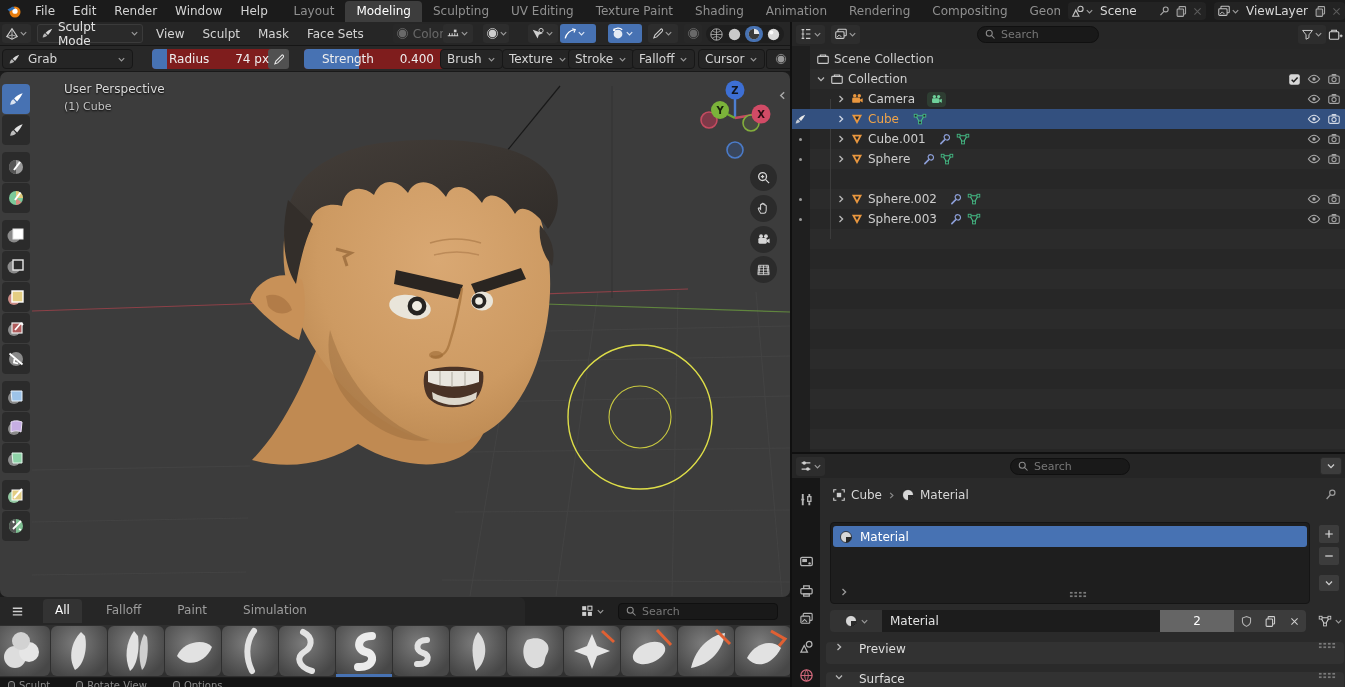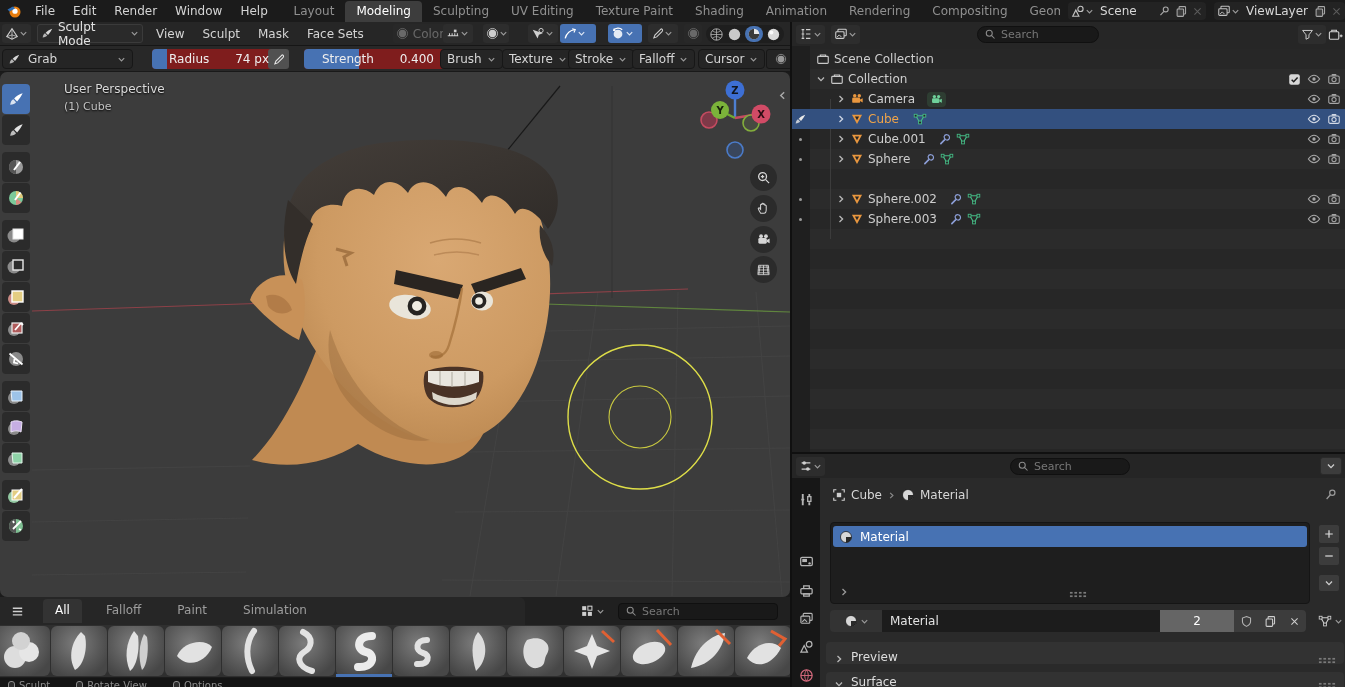--- a/index.html
+++ b/index.html
@@ -37,21 +37,21 @@
   
   #outliner{left:790px;top:46px;width:555px;height:406px;background:#262626;border-left:2px solid #101010;overflow:hidden;}
   .ol-row{position:absolute;left:18px;right:0;height:20px;display:flex;align-items:center;}
   .ol-label{color:#cfcfcf;margin-left:4px;white-space:nowrap;}
   .ol-right{position:absolute;right:4px;display:flex;gap:6px;align-items:center;}
   .margin-dot{position:absolute;left:-12px;width:3px;height:3px;border-radius:50%;background:#9a9a9a;}
   
   #props{left:790px;top:452px;width:555px;height:235px;background:#2a2a2a;border-left:2px solid #101010;border-top:2px solid #101010;}
   #props-tabs{position:absolute;left:0;top:24px;width:28px;height:211px;background:#171717;}
   .ptab{position:absolute;left:0;width:28px;height:26px;display:flex;align-items:center;justify-content:center;color:#b5b5b5;}
-  .panel{position:absolute;left:34px;width:518px;height:22px;background:#323232;border-radius:4px;display:flex;align-items:flex-end;color:#dedede;}
+  .panel{position:absolute;left:34px;width:518px;height:22px;background:#323232;border-radius:4px;display:flex;align-items:flex-start;color:#dedede;gap:8px;}
   .grip{width:18px;height:7px;background:radial-gradient(circle,#7a7a7a 1px,transparent 1.3px);background-size:4.5px 3.5px;}
   .sq-btn{background:#3c3c3c;border:1px solid #2a2a2a;border-radius:3px;display:flex;align-items:center;justify-content:center;}
   
   #shelf-tabs{left:0;top:597px;width:790px;height:28px;background:#202020;}
   .shelf-tab{color:#9d9d9d;padding:4px 12px 6px;border-radius:4px 4px 0 0;}
   .shelf-tab.active{background:#333333;color:#fff;}
   #thumbs{left:0;top:625px;width:790px;height:52px;background:#2f2f2f;overflow:hidden;}
   .thumb{position:absolute;top:1px;width:56px;height:50px;border-radius:6px;background:radial-gradient(circle at 45% 35%,#7c7c7c,#474747 78%);}
   #statusbar{left:0;top:678px;width:790px;height:9px;background:#151515;overflow:hidden;display:flex;gap:26px;align-items:flex-start;padding:2px 8px;}
   .hint{display:flex;align-items:center;gap:4px;color:#8d8d8d;font-size:10px;line-height:12px;}

